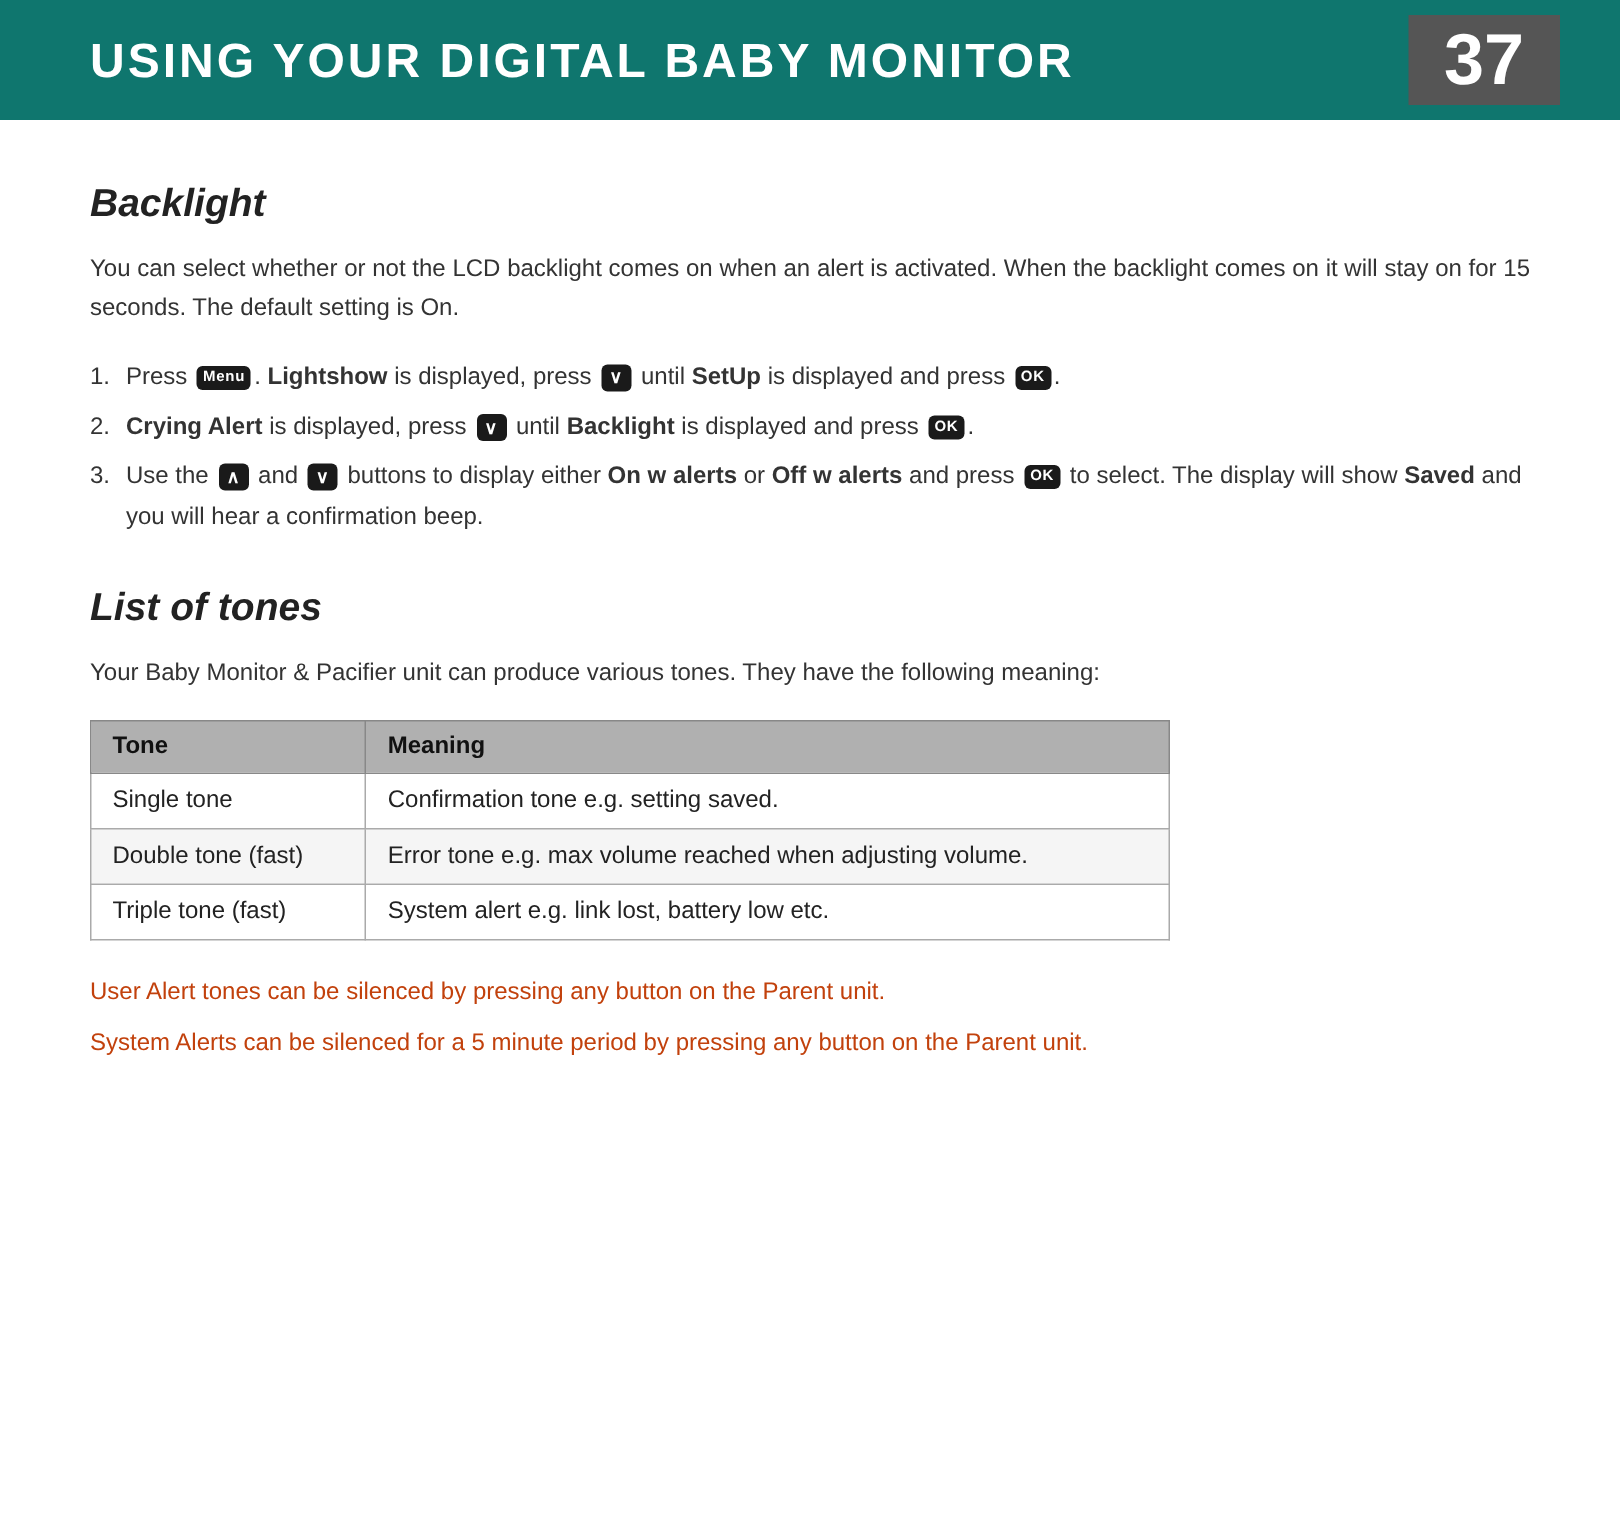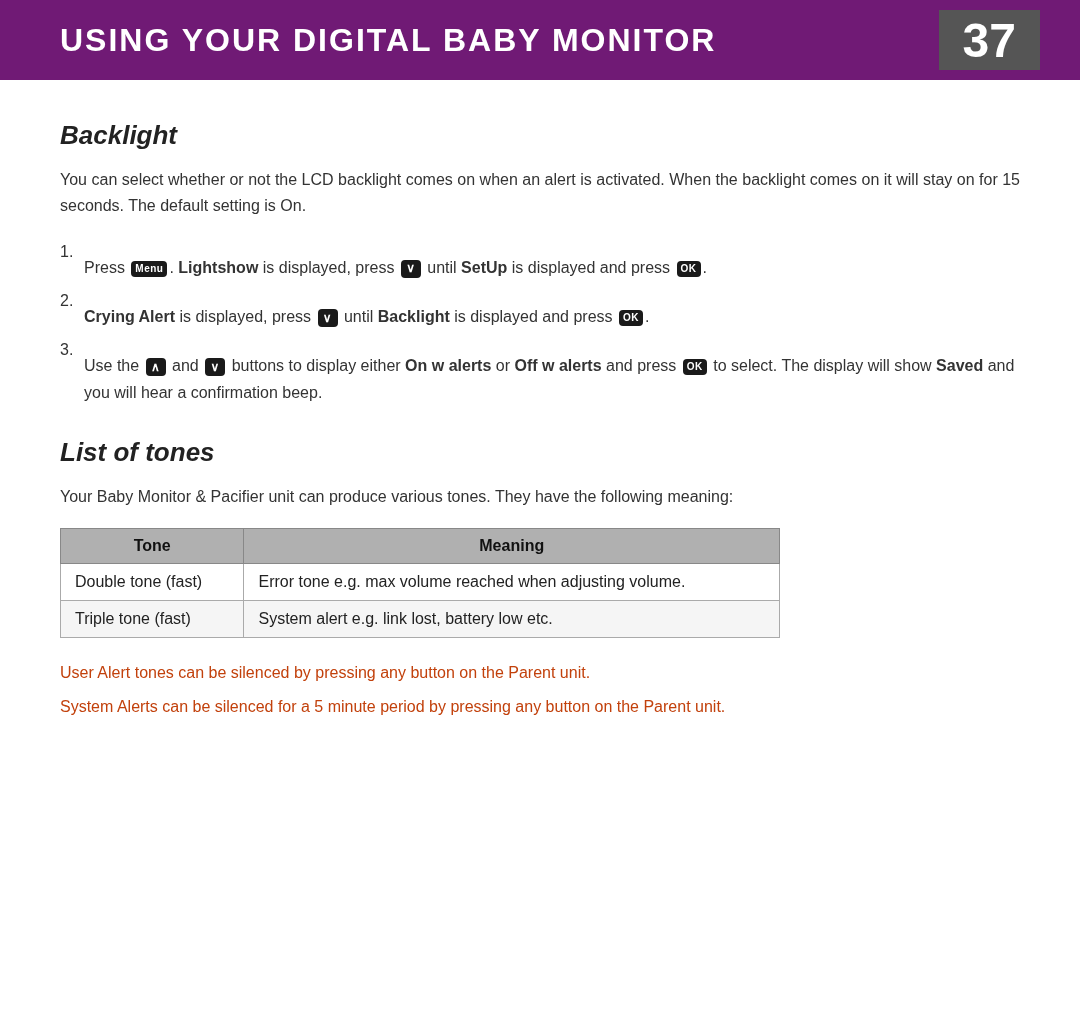--- a/index.html
+++ b/index.html
@@ -10,21 +10,21 @@
 
     body {
       background: #ffffff;
       font-family: Arial, Helvetica, sans-serif;
       width: 1080px;
       min-height: 1021px;
       color: #222;
     }
 
     .header {
-      background: #701a75;
+      background: #0f766e;
       display: flex;
       align-items: center;
       justify-content: space-between;
       padding: 0 40px 0 60px;
       height: 80px;
     }
 
     .header-title {
       color: #ffffff;
       font-size: 32px;
@@ -77,21 +77,20 @@
       align-items: flex-start;
       gap: 4px;
     }
 
     .instruction-item .num {
       min-width: 20px;
     }
 
     .instruction-text {
       flex: 1;
-      margin-top: 16px;
     }
 
     .btn-inline {
       display: inline-flex;
       align-items: center;
       justify-content: center;
       background: #1a1a1a;
       color: #fff;
       border-radius: 4px;
       font-size: 11px;
@@ -132,21 +131,21 @@
       border-collapse: collapse;
       width: 720px;
       margin: 18px 0 22px 0;
       font-size: 16px;
     }
 
     .tones-table th {
       background: #b0b0b0;
       color: #111;
       font-weight: 600;
-      text-align: center;
+      text-align: left;
       padding: 8px 14px;
       border: 1.5px solid #888;
     }
 
     .tones-table td {
       padding: 9px 14px;
       border: 1.5px solid #aaa;
       color: #222;
       vertical-align: top;
     }
@@ -216,20 +215,24 @@
 
     <table class="tones-table">
       <thead>
         <tr>
           <th>Tone</th>
           <th>Meaning</th>
         </tr>
       </thead>
       <tbody>
         <tr>
+          <td>Single tone</td>
+          <td>Confirmation tone e.g. setting saved.</td>
+        </tr>
+        <tr>
           <td>Double tone (fast)</td>
           <td>Error tone e.g. max volume reached when adjusting volume.</td>
         </tr>
         <tr>
           <td>Triple tone (fast)</td>
           <td>System alert e.g. link lost, battery low etc.</td>
         </tr>
       </tbody>
     </table>
 

